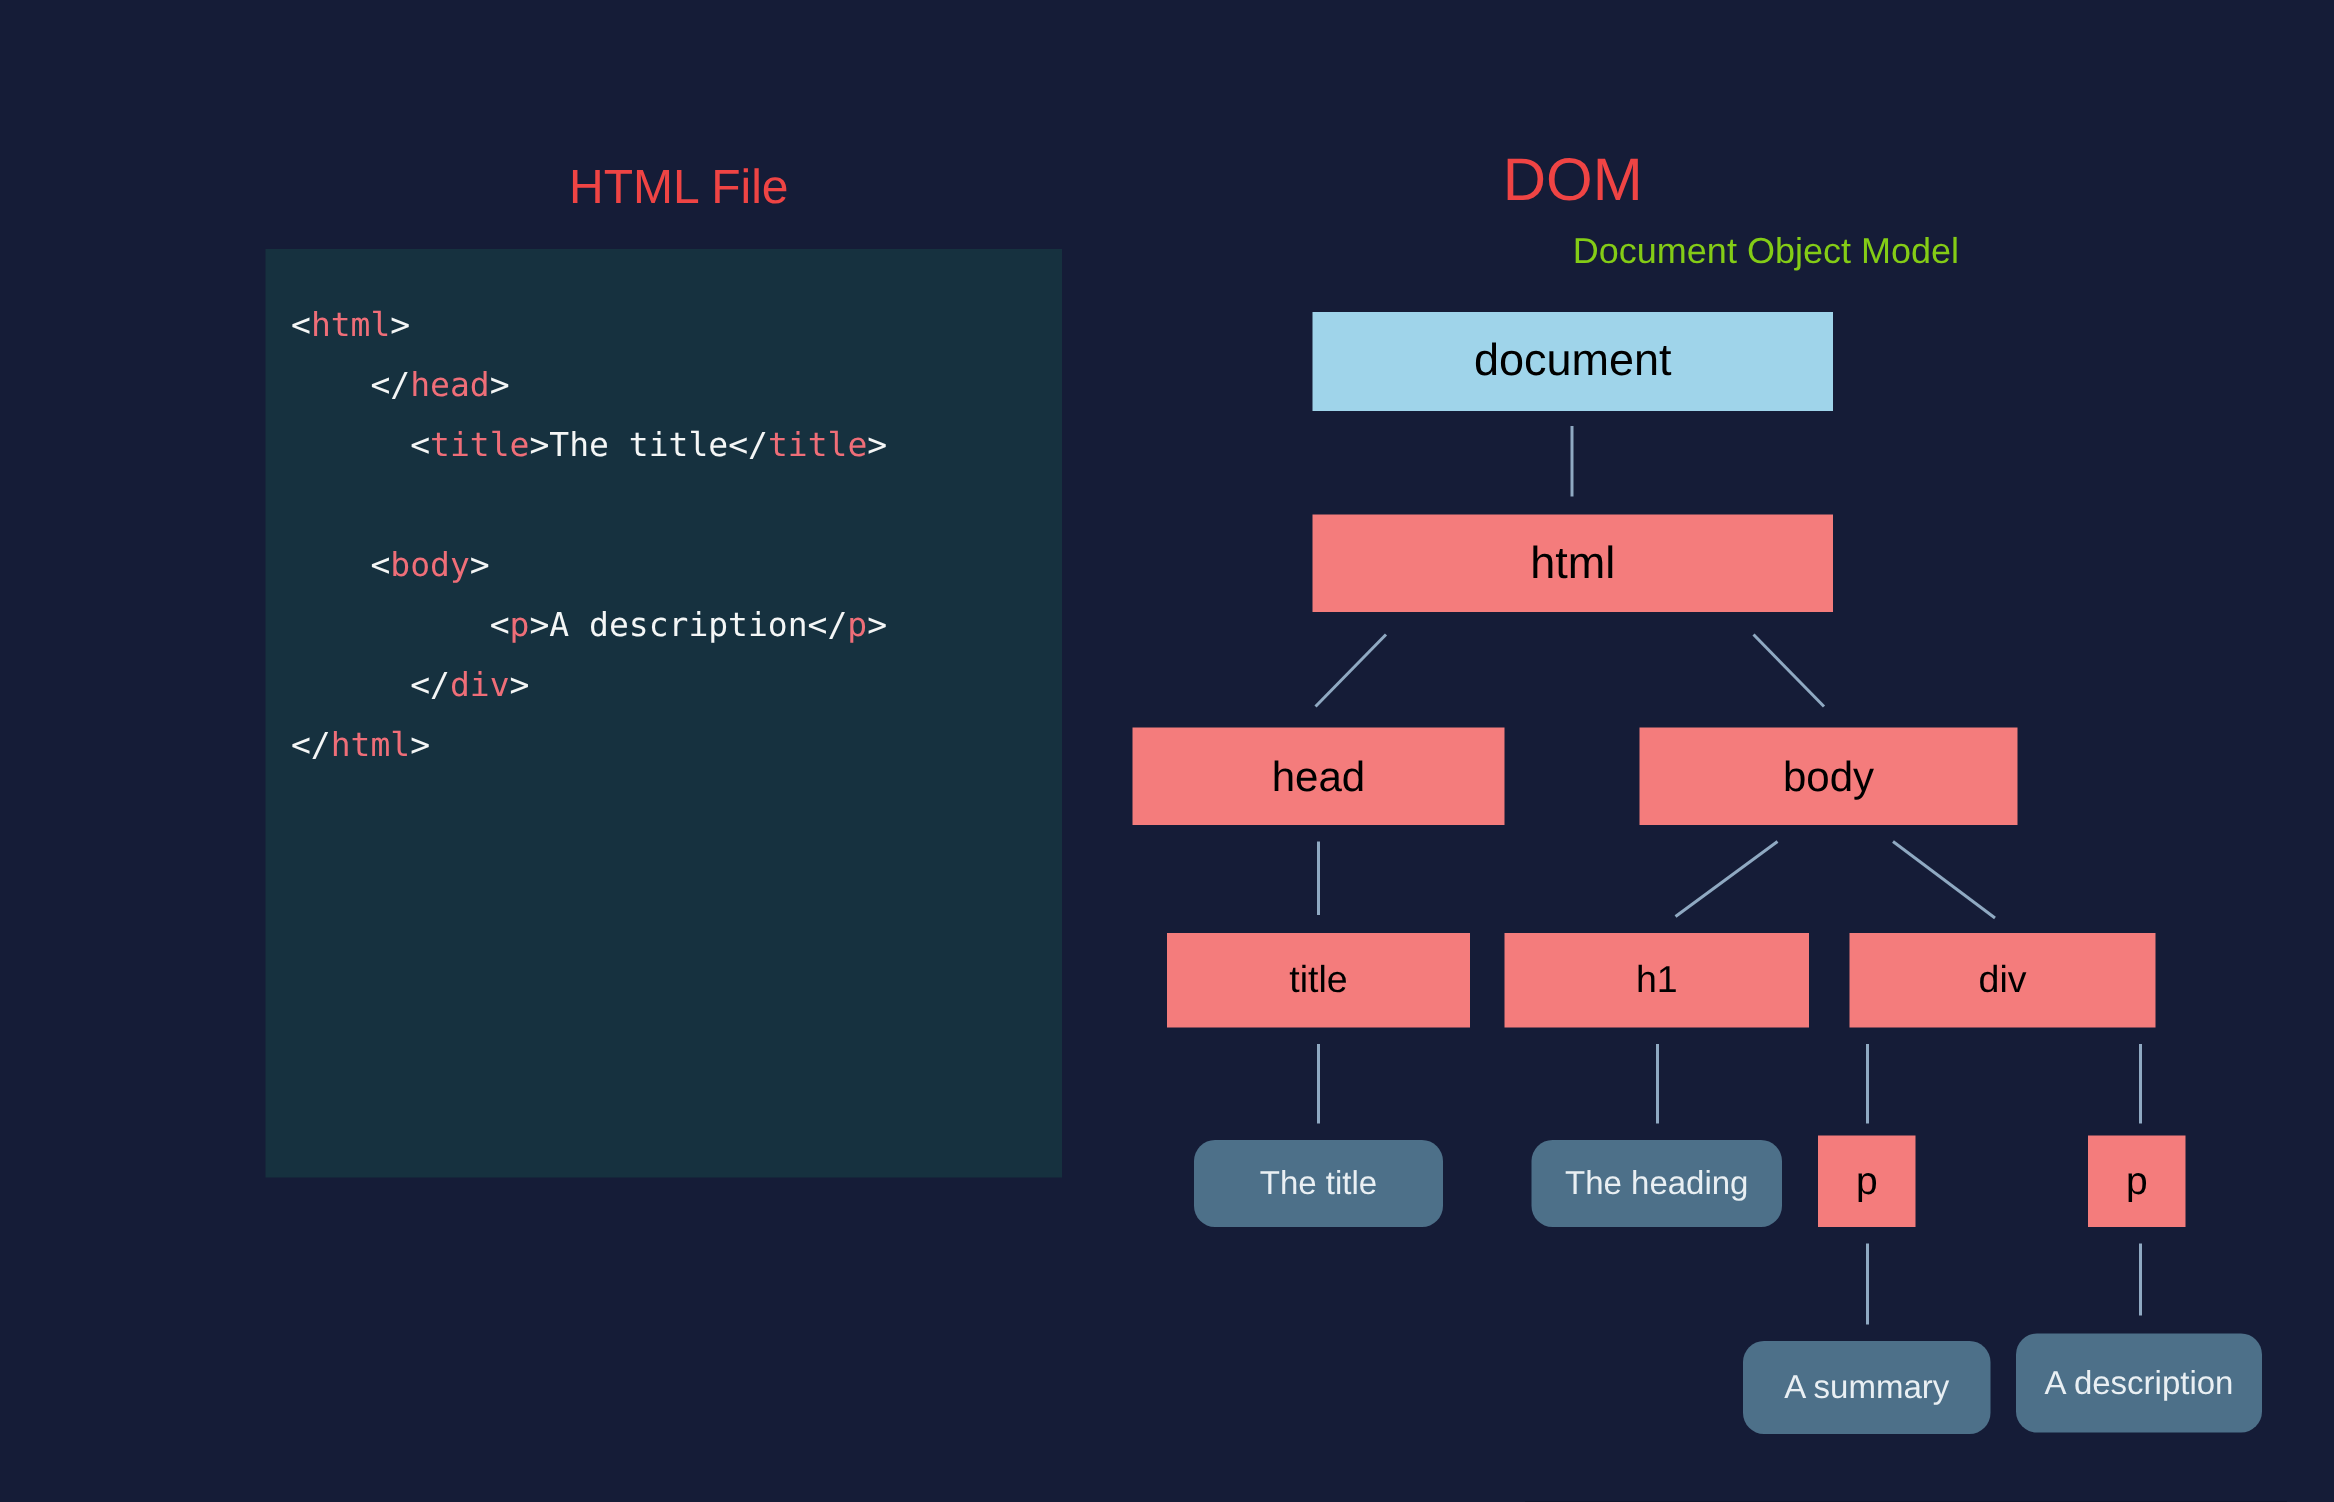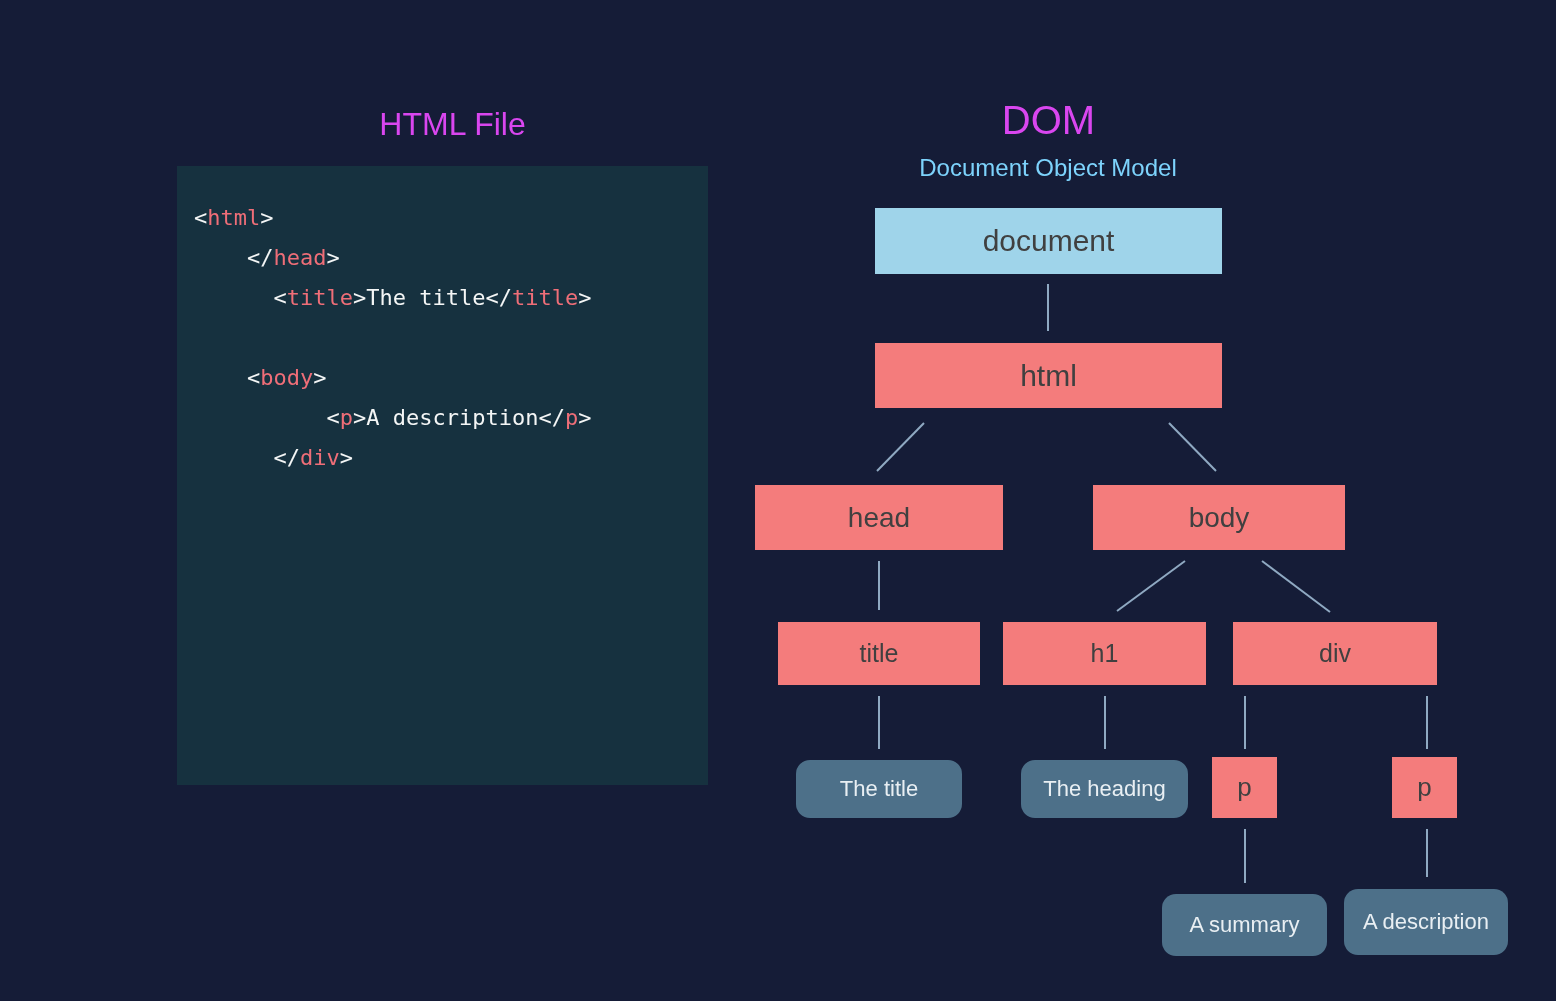--- a/index.html
+++ b/index.html
@@ -2,44 +2,44 @@
 <html><head>
 <meta charset="utf-8">
 <style>
   html,body{margin:0;padding:0;background:#0d1328;}
   .stage{
     position:relative;width:1556px;height:1001px;overflow:hidden;
     background:#151c37;
     font-family:"Liberation Sans", sans-serif;
   }
   .heading{
-    position:absolute;text-align:center;color:#d946ef;font-weight:300;
+    position:absolute;text-align:center;color:#ef4444;font-weight:300;
   }
   .left-heading{left:187px;top:106px;width:531px;font-size:32px;}
   .dom-heading{left:875px;top:98px;width:347px;font-size:40px;}
   .dom-subtitle{
-    position:absolute;left:790px;top:154px;width:516px;text-align:center;
-    color:#7dd3fc;font-size:24px;font-weight:300;
+    position:absolute;left:790px;top:154px;width:516px;text-align:right;
+    color:#84cc16;font-size:24px;font-weight:300;
   }
   .code-panel{
     position:absolute;left:177px;top:166px;width:531px;height:619px;
     box-sizing:border-box;padding:32px 10px 0 17px;
     background:#16313f;
   }
   .code-line{
     font-family:"DejaVu Sans Mono", monospace;
     font-size:22px;line-height:40px;white-space:pre;
     color:#f4f6f6;
   }
   .tok-tag{color:#ef6e78;}
   .tok-plain{color:#f4f6f6;}
   .dom-tree{position:absolute;left:0;top:0;width:1556px;height:1001px;}
   .node{
     position:absolute;display:flex;align-items:center;justify-content:center;
-    color:#404040;font-weight:300;box-sizing:border-box;
+    color:#000000;font-weight:300;box-sizing:border-box;
   }
   .node.salmon{background:#f47c7c;}
   .node.blue{background:#9fd4ea;}
   .node.leaf{background:#4d7089;border-radius:14px;color:#e9eff3;}
   svg.connectors{position:absolute;left:0;top:0;pointer-events:none;}
 </style>
 </head>
 <body>
 
 <div class="stage">
@@ -47,20 +47,21 @@
   <div class="heading left-heading">HTML File</div>
 
   <div class="code-panel">
       <div class="code-line"><span class="tok-plain">&lt;</span><span class="tok-tag">html</span><span class="tok-plain">&gt;</span></div>
       <div class="code-line"><span class="tok-plain">    </span><span class="tok-plain">&lt;/</span><span class="tok-tag">head</span><span class="tok-plain">&gt;</span></div>
       <div class="code-line"><span class="tok-plain">      </span><span class="tok-plain">&lt;</span><span class="tok-tag">title</span><span class="tok-plain">&gt;</span><span class="tok-plain">The title</span><span class="tok-plain">&lt;/</span><span class="tok-tag">title</span><span class="tok-plain">&gt;</span></div>
       <div class="code-line">&nbsp;</div>
       <div class="code-line"><span class="tok-plain">    </span><span class="tok-plain">&lt;</span><span class="tok-tag">body</span><span class="tok-plain">&gt;</span></div>
       <div class="code-line"><span class="tok-plain">          </span><span class="tok-plain">&lt;</span><span class="tok-tag">p</span><span class="tok-plain">&gt;</span><span class="tok-plain">A description</span><span class="tok-plain">&lt;/</span><span class="tok-tag">p</span><span class="tok-plain">&gt;</span></div>
       <div class="code-line"><span class="tok-plain">      </span><span class="tok-plain">&lt;/</span><span class="tok-tag">div</span><span class="tok-plain">&gt;</span></div>
+      <div class="code-line"><span class="tok-plain">&lt;/</span><span class="tok-tag">html</span><span class="tok-plain">&gt;</span></div>
     </div>
 
   <div class="heading dom-heading">DOM</div>
 
   <div class="dom-subtitle">Document Object Model</div>
 
   <svg class="connectors" width="1556" height="1001">
       <line x1="1048" y1="284" x2="1048" y2="331" stroke="#8fa9c2" stroke-width="2"></line>
       <line x1="924" y1="423" x2="877" y2="471" stroke="#8fa9c2" stroke-width="2"></line>
       <line x1="1169" y1="423" x2="1216" y2="471" stroke="#8fa9c2" stroke-width="2"></line>

